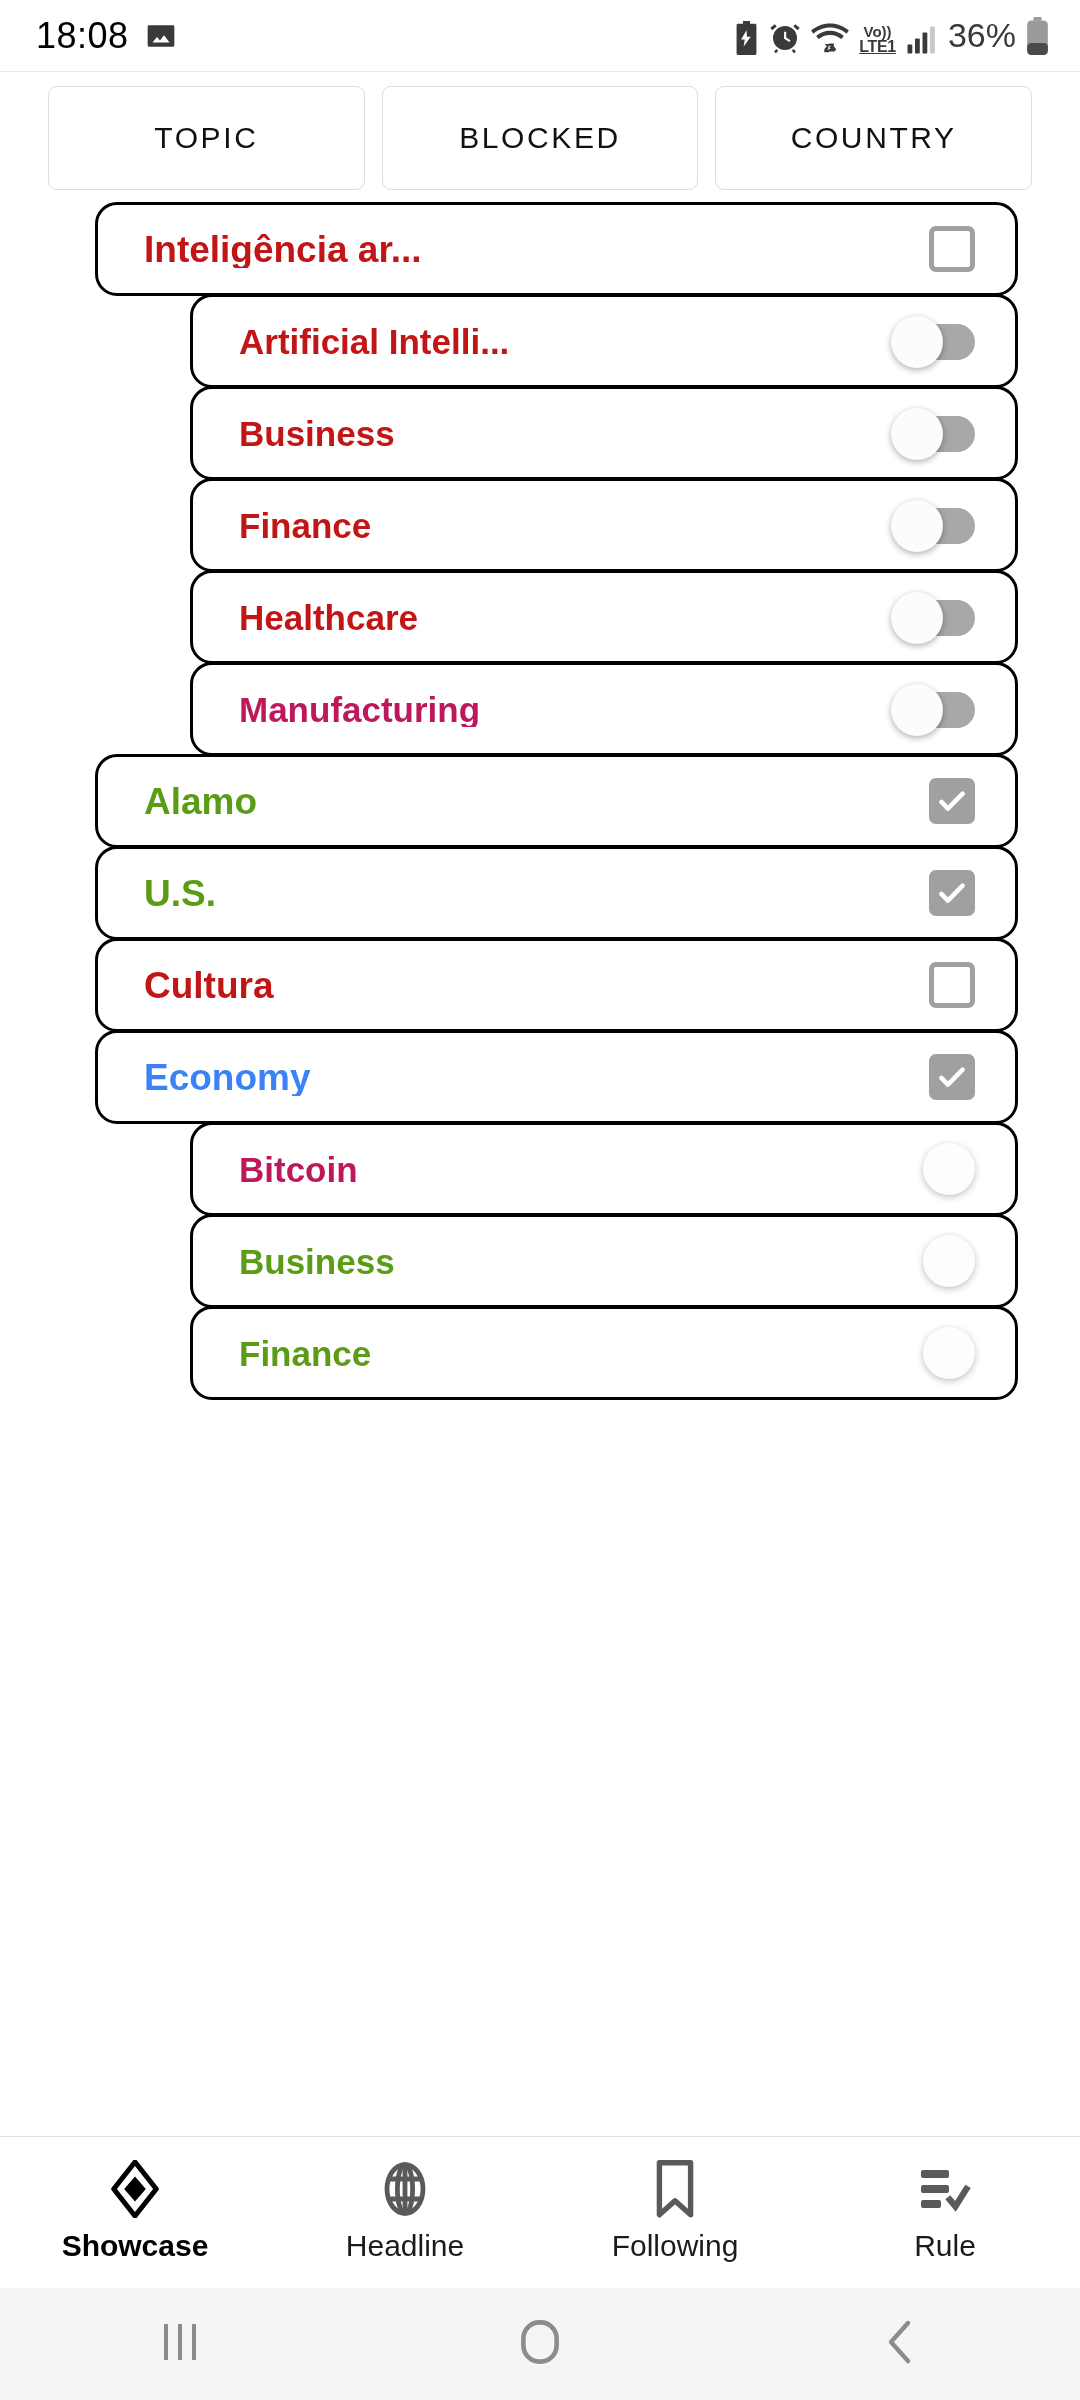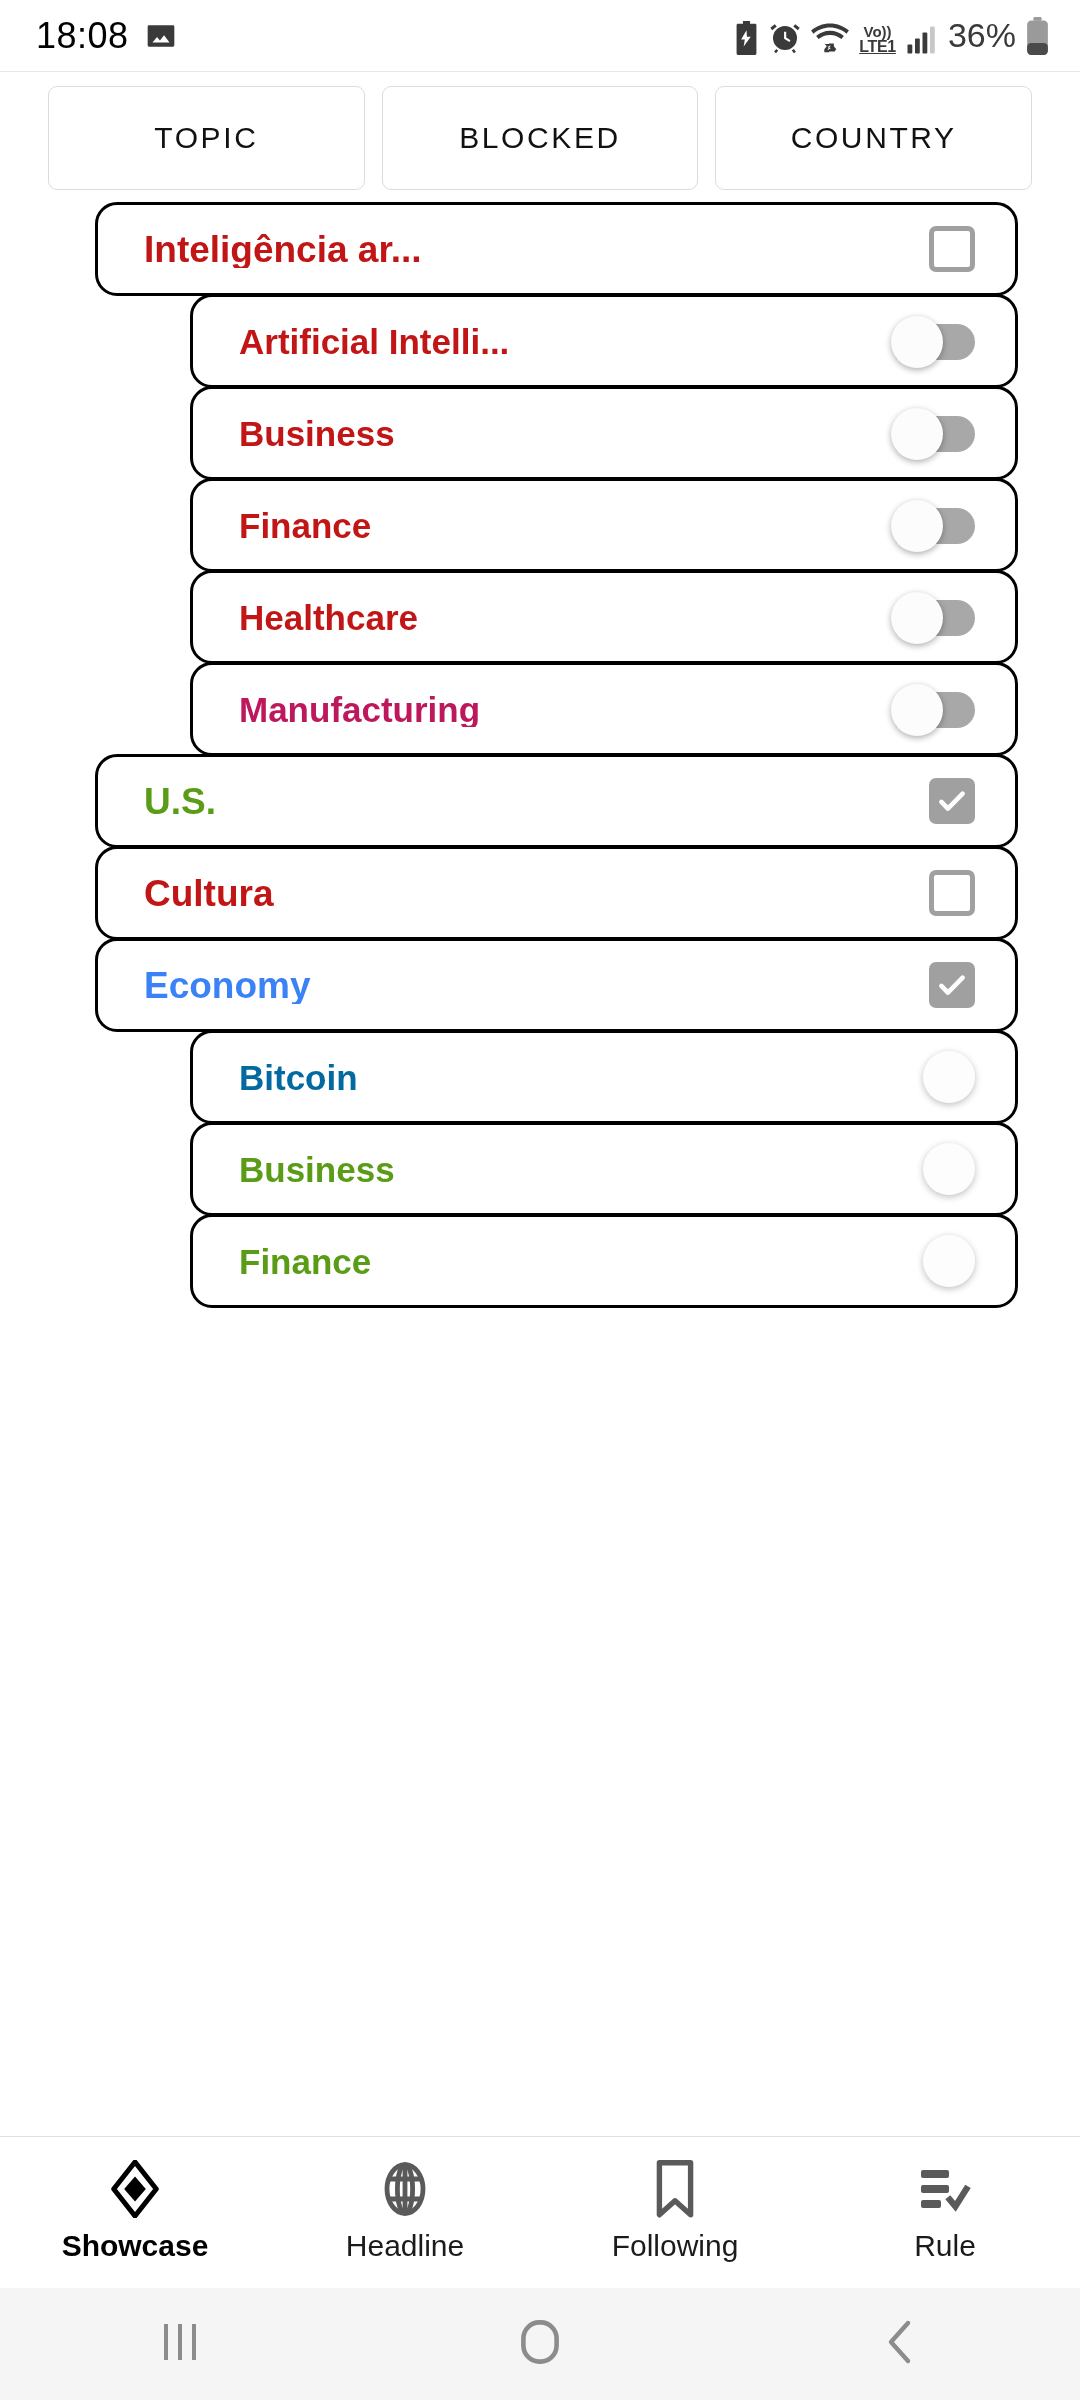--- a/index.html
+++ b/index.html
@@ -225,20 +225,28 @@
             <span class="knob"></span>
           </span>
         </div>
         <div class="row lvl1" style="z-index: 95;">
           <span class="row-label" style="color: #be185d;">Manufacturing</span>
           <span class="toggle">
             <span class="track"></span>
             <span class="knob"></span>
           </span>
         </div>
+        <div class="row lvl0" style="z-index: 94;">
+          <span class="row-label" style="color: rgb(90, 156, 22);">Alamo</span>
+          <span class="cbox on">
+            <svg width="34" height="34" viewBox="0 0 24 24">
+              <path d="M4.5 12.6l4.6 4.8L19.5 6.8" fill="none" stroke="#fff" stroke-width="3.2" stroke-linecap="round" stroke-linejoin="round"></path>
+            </svg>
+          </span>
+        </div>
         <div class="row lvl0" style="z-index: 93;">
           <span class="row-label" style="color: rgb(90, 156, 22);">U.S.</span>
           <span class="cbox on">
             <svg width="34" height="34" viewBox="0 0 24 24">
               <path d="M4.5 12.6l4.6 4.8L19.5 6.8" fill="none" stroke="#fff" stroke-width="3.2" stroke-linecap="round" stroke-linejoin="round"></path>
             </svg>
           </span>
         </div>
         <div class="row lvl0" style="z-index: 92;">
           <span class="row-label" style="color: rgb(194, 22, 22);">Cultura</span>
@@ -246,21 +254,21 @@
         </div>
         <div class="row lvl0" style="z-index: 91;">
           <span class="row-label" style="color: #3b82f6;">Economy</span>
           <span class="cbox on">
             <svg width="34" height="34" viewBox="0 0 24 24">
               <path d="M4.5 12.6l4.6 4.8L19.5 6.8" fill="none" stroke="#fff" stroke-width="3.2" stroke-linecap="round" stroke-linejoin="round"></path>
             </svg>
           </span>
         </div>
         <div class="row lvl1" style="z-index: 90;">
-          <span class="row-label" style="color: #0369a1;">Bitcoin</span>
+          <span class="row-label" style="color: #be185d;">Bitcoin</span>
           <span class="circleknob"></span>
         </div>
         <div class="row lvl1" style="z-index: 89;">
           <span class="row-label" style="color: rgb(90, 156, 22);">Business</span>
           <span class="circleknob"></span>
         </div>
         <div class="row lvl1" style="z-index: 88;">
           <span class="row-label" style="color: rgb(90, 156, 22);">Finance</span>
           <span class="circleknob"></span>
         </div>

